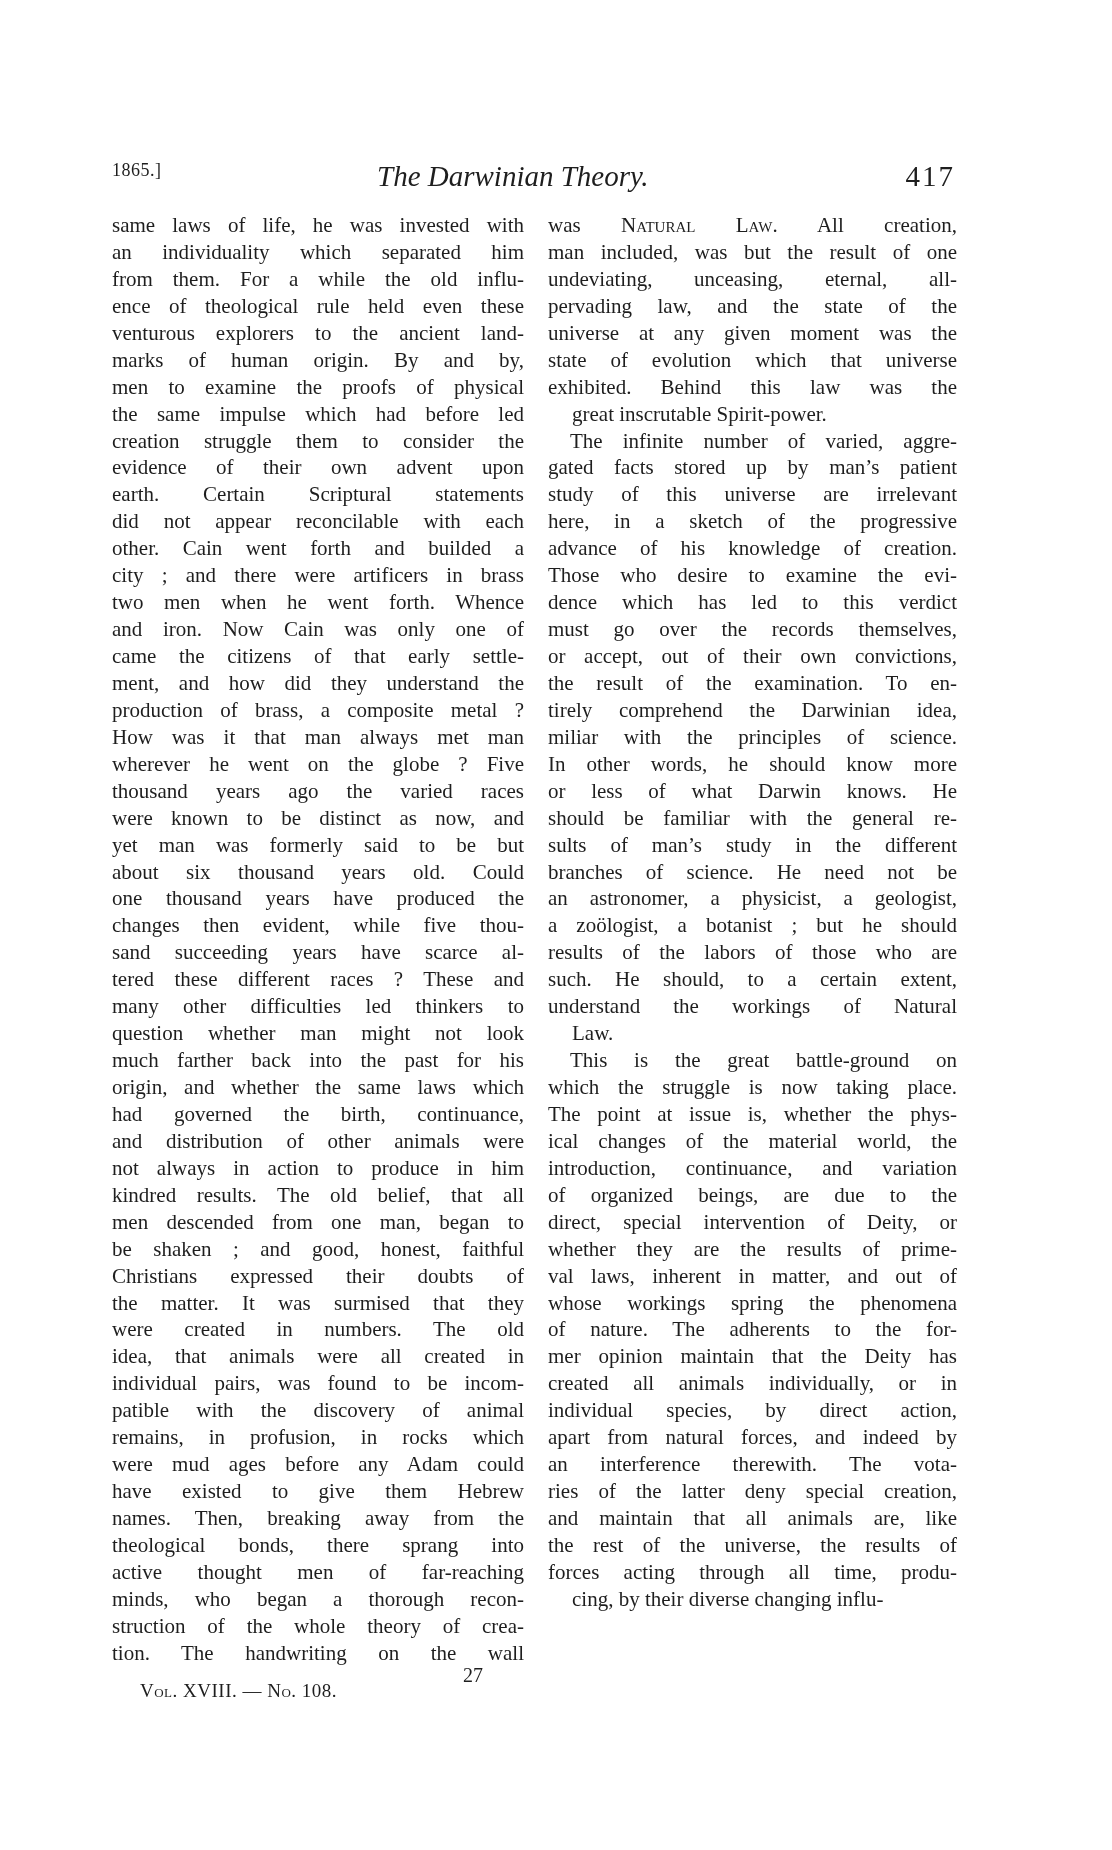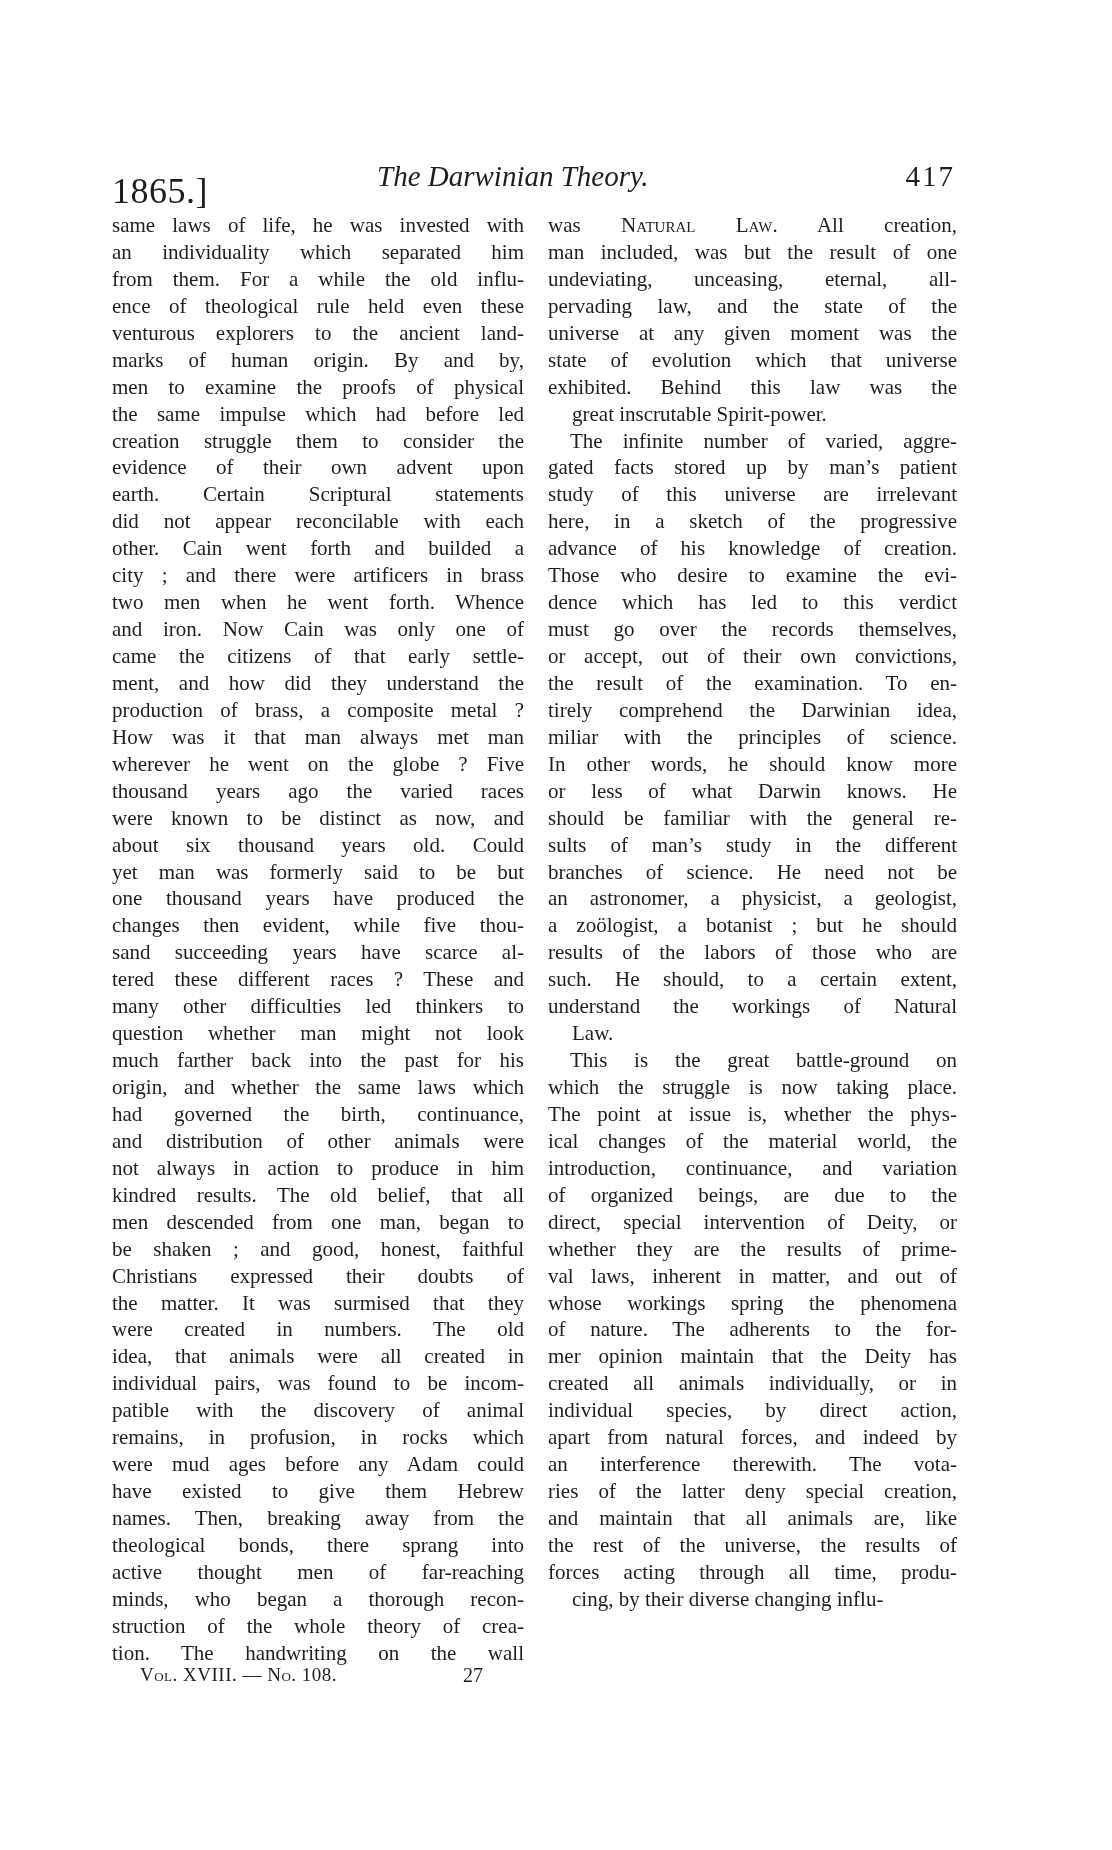--- a/index.html
+++ b/index.html
@@ -1,30 +1,30 @@
 <!DOCTYPE html>
 <html><head>
 <meta charset="utf-8">
 <style>
   html, body { margin: 0; padding: 0; background: #ffffff; }
   body { width: 1112px; height: 1850px; position: relative; overflow: hidden;
          font-family: "Liberation Serif", "DejaVu Serif", serif; color: #1e1e1e; }
   .header { position: absolute; top: 160px; left: 112px; width: 843px; height: 36px; }
-  .hdr-left { position: absolute; left: 0; top: 0; font-size: 36px; letter-spacing: 0.5px; margin-top: 10px; }
+  .hdr-left { position: absolute; left: 0; top: 0; font-size: 18px; letter-spacing: 0.5px; }
   .hdr-center { position: absolute; left: 265px; top: 0; font-size: 29px; font-style: italic; }
   .hdr-right { position: absolute; right: 0; top: 0; font-size: 29px; letter-spacing: 2px; }
   .col { position: absolute; top: 212px; width: 412px; font-size: 21px; line-height: 26.95px; }
   .col-left { left: 112px; }
   .col-right { left: 548px; width: 409px; }
   .line { display: block; white-space: nowrap; text-align: justify; text-align-last: justify; height: 26.95px; }
   .line.last { text-align-last: left; margin-left: 24px; }
   .line.indent { padding-left: 22px; }
   .sc { font-variant: small-caps; }
   .footer { position: absolute; top: 1664px; left: 140px; width: 400px; font-size: 19px; }
-  .footer .vol { position: absolute; left: 0; top: 0; font-variant: small-caps; letter-spacing: 0.5px; }
+  .footer .vol { position: absolute; left: 0; top: 16px; font-variant: small-caps; letter-spacing: 0.5px; }
   .footer .sig { position: absolute; left: 323px; top: 0; font-size: 20px; }
 </style>
 </head>
 <body>
 
 <div class="header">
   <span class="hdr-left">1865.]</span>
   <span class="hdr-center">The Darwinian Theory.</span>
   <span class="hdr-right">417</span>
 </div>
@@ -46,22 +46,22 @@
     <span class="line">city ; and there were artificers in brass</span>
     <span class="line">two men when he went forth.  Whence</span>
     <span class="line">and iron.  Now Cain was only one of</span>
     <span class="line">came the citizens of that early settle-</span>
     <span class="line">ment, and how did they understand the</span>
     <span class="line">production of brass, a composite metal ?</span>
     <span class="line">How was it that man always met man</span>
     <span class="line">wherever he went on the globe ?  Five</span>
     <span class="line">thousand years ago the varied races</span>
     <span class="line">were known to be distinct as now, and</span>
+    <span class="line">yet man was formerly said to be but</span>
     <span class="line">about six thousand years old.  Could</span>
-    <span class="line">yet man was formerly said to be but</span>
     <span class="line">one thousand years have produced the</span>
     <span class="line">changes then evident, while five thou-</span>
     <span class="line">sand succeeding years have scarce al-</span>
     <span class="line">tered these different races ?  These and</span>
     <span class="line">many other difficulties led thinkers to</span>
     <span class="line">question whether man might not look</span>
     <span class="line">much farther back into the past for his</span>
     <span class="line">origin, and whether the same laws which</span>
     <span class="line">had governed the birth, continuance,</span>
     <span class="line">and distribution of other animals were</span>

